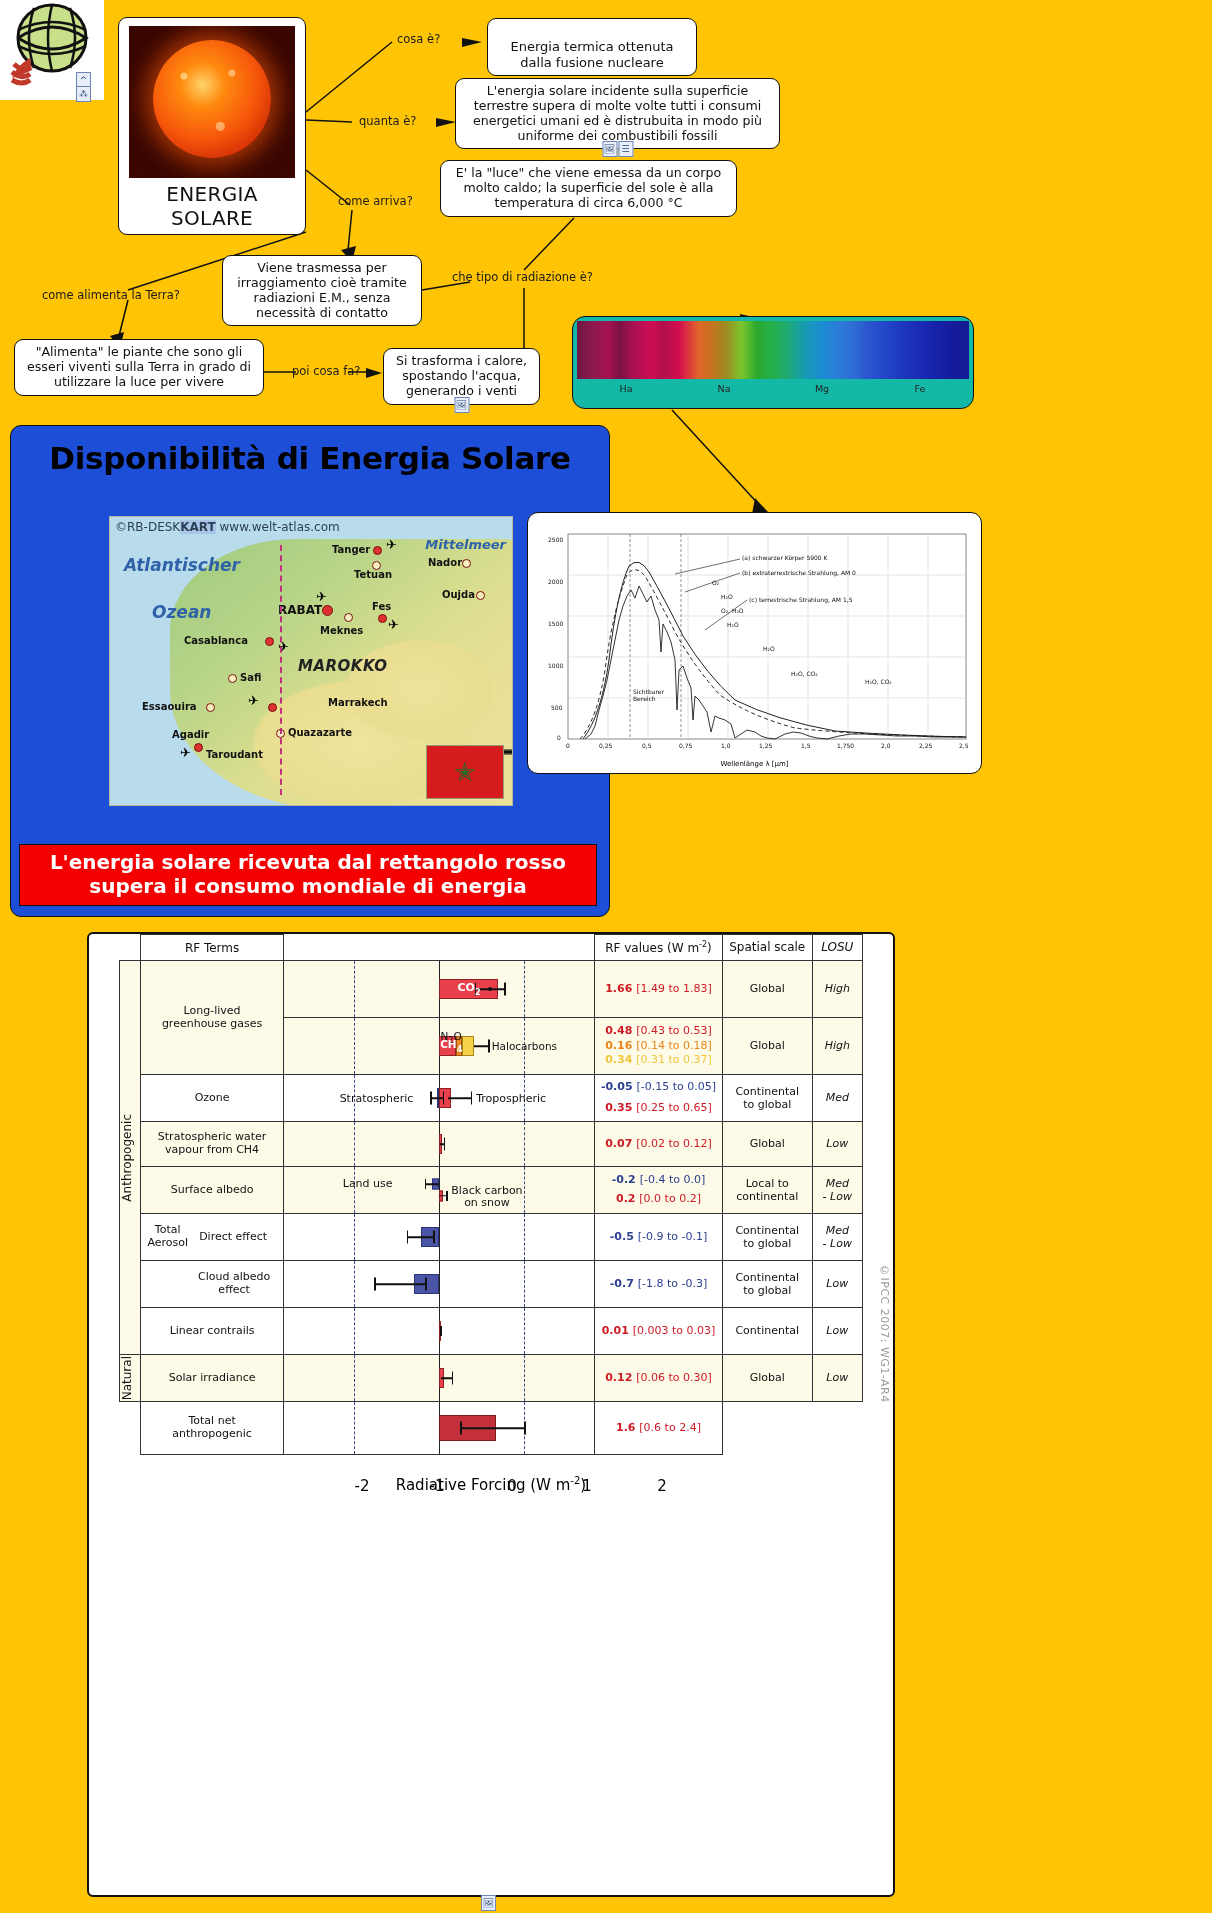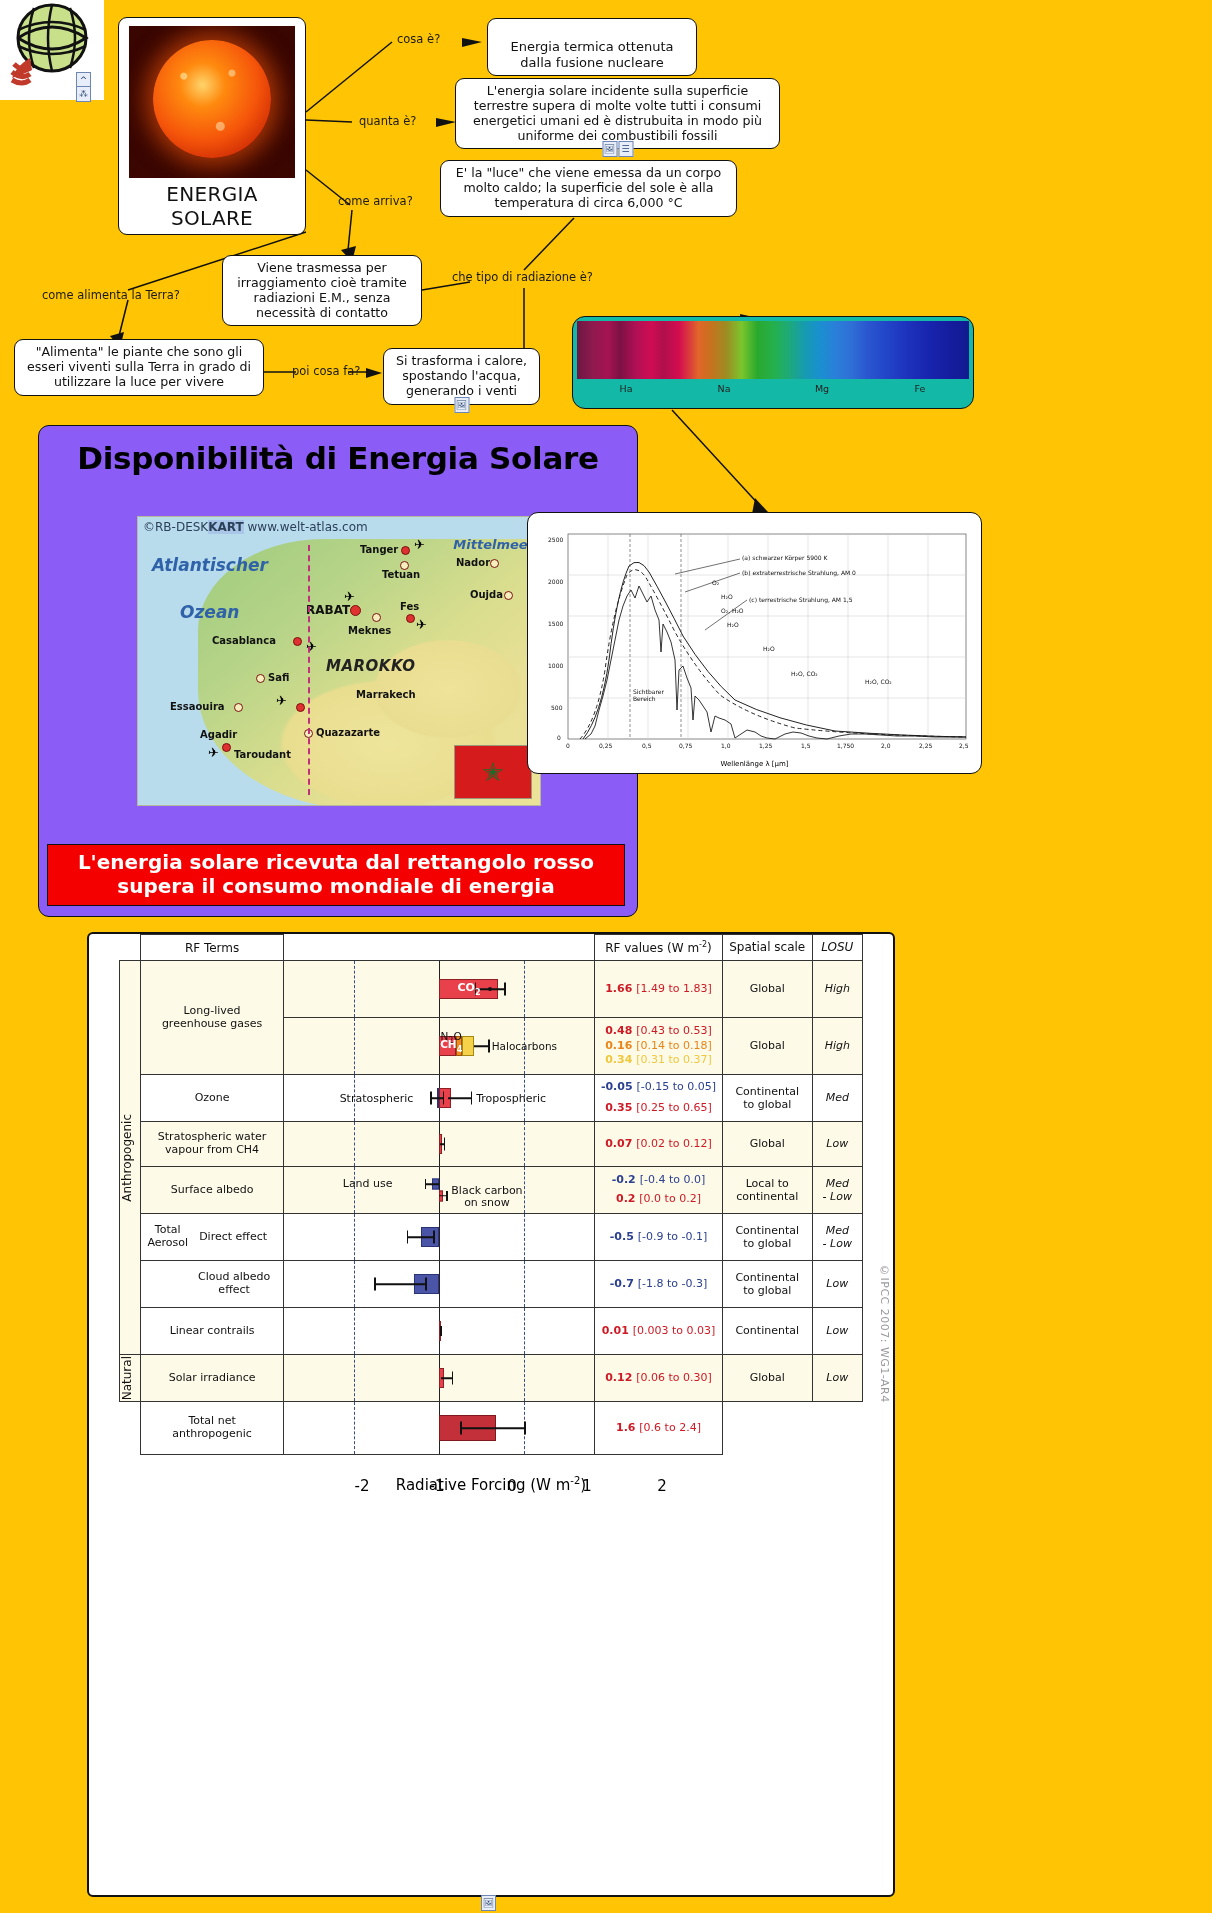--- a/index.html
+++ b/index.html
@@ -47,21 +47,21 @@
      background:linear-gradient(to right,
       #6d1742 0%,#8e1a4e 4%,#a51352 8%,#7c1144 11%,#b01055 15%,#cf0d53 19%,#b00f4c 22%,
       #d40c50 26%,#e0662a 31%,#c9711f 34%,#9e8b22 38%,#7bc52c 42%,#2aa82e 46%,
       #25b04a 50%,#1eaa78 54%,#169bb0 58%,#1a8fd0 62%,#2a7fd9 66%,#2f6fd6 70%,
       #2a57cf 74%,#2245c8 79%,#1d33bd 84%,#1824ad 90%,#141c9c 96%,#121a90 100%); }
   #spectrum-labels{ display:flex; font-size:9.5px; color:#222; padding-top:4px; }
   #spectrum-labels span{ flex:1; text-align:center; }
 
   
   #avail-panel{ position:absolute; left:10px; top:425px; width:600px; height:492px;
-     background:#8b5cf6; border:1.8px solid #111; border-radius:11px;margin-left:28px; }
+     background:#1d4ed8; border:1.8px solid #111; border-radius:11px; }
   #avail-title{ font-size:31px; font-weight:bold; text-align:center; padding:14px 0 0; letter-spacing:-.3px; }
 
   #map{ position:absolute; left:98px; top:90px; width:404px; height:290px;
         border:1px solid #b8b89a; background:#b9dced; overflow:hidden; }
   .map-credit{ position:absolute; left:5px; top:3px; font-size:12px; color:#2b3f57;
         font-family:"DejaVu Sans", sans-serif; }
   .map-credit b{ background:#a9c6e8; }
   #land{ position:absolute; left:60px; top:22px; width:370px; height:270px;
      background:
       radial-gradient(ellipse 120px 80px at 250px 150px, #efe39a 0%, #e8dd90 60%, transparent 62%),
@@ -272,21 +272,21 @@
     <div class="dot" style="left:155px; top:120px;"></div>
     <div class="plane" style="left:168px; top:122px;">✈</div>
 
     <div class="dot open" style="left:118px; top:157px;"></div>
     <div class="city" style="left:130px; top:155px;">Safi</div>
 
     <div class="city" style="left:32px; top:184px;">Essaouira</div>
     <div class="dot open" style="left:96px; top:186px;"></div>
     <div class="plane" style="left:138px; top:176px;">✈</div>
     <div class="dot" style="left:158px; top:186px;"></div>
-    <div class="city" style="left:170px; top:172px;padding-left:48px;">Marrakech</div>
+    <div class="city" style="left:170px; top:180px;padding-left:48px;">Marrakech</div>
 
     <div class="city" style="left:62px; top:212px;">Agadir</div>
     <div class="dot" style="left:84px; top:226px;"></div>
     <div class="plane" style="left:70px; top:228px;">✈</div>
     <div class="dot open" style="left:166px; top:212px;"></div>
     <div class="city" style="left:178px; top:210px;">Quazazarte</div>
     <div class="city" style="left:96px; top:232px;">Taroudant</div>
 
     <div id="border"></div>
 

